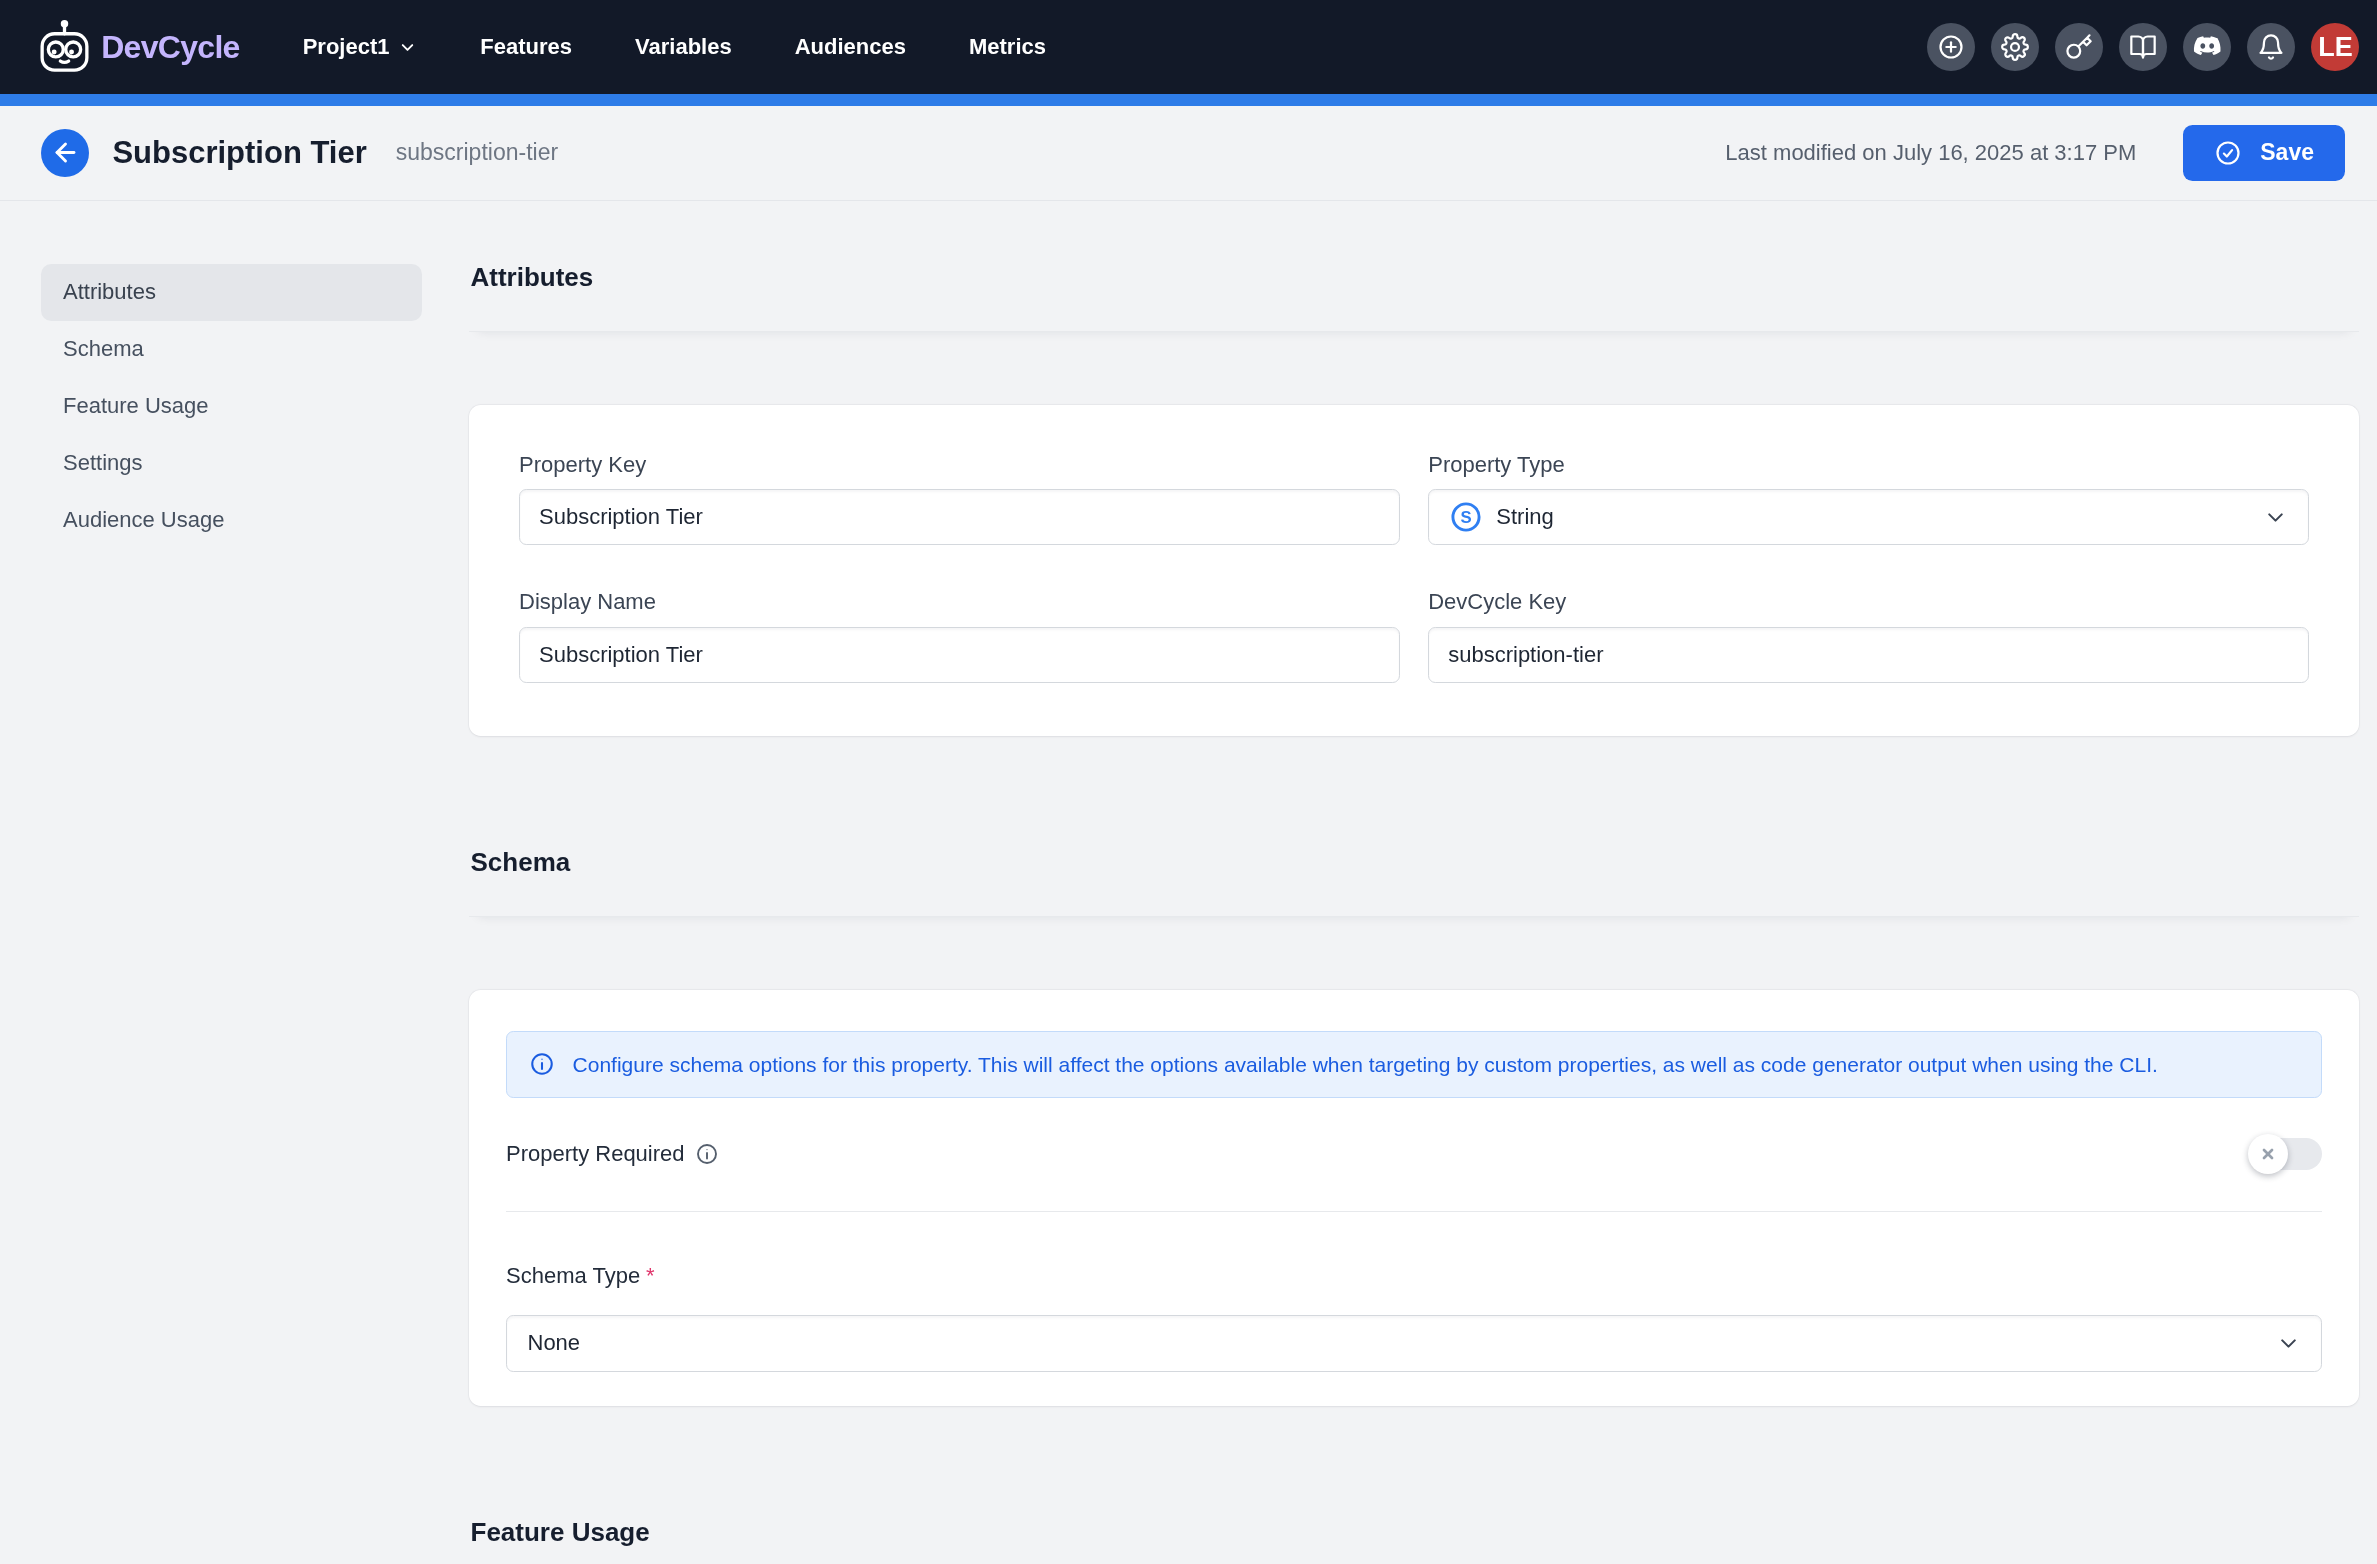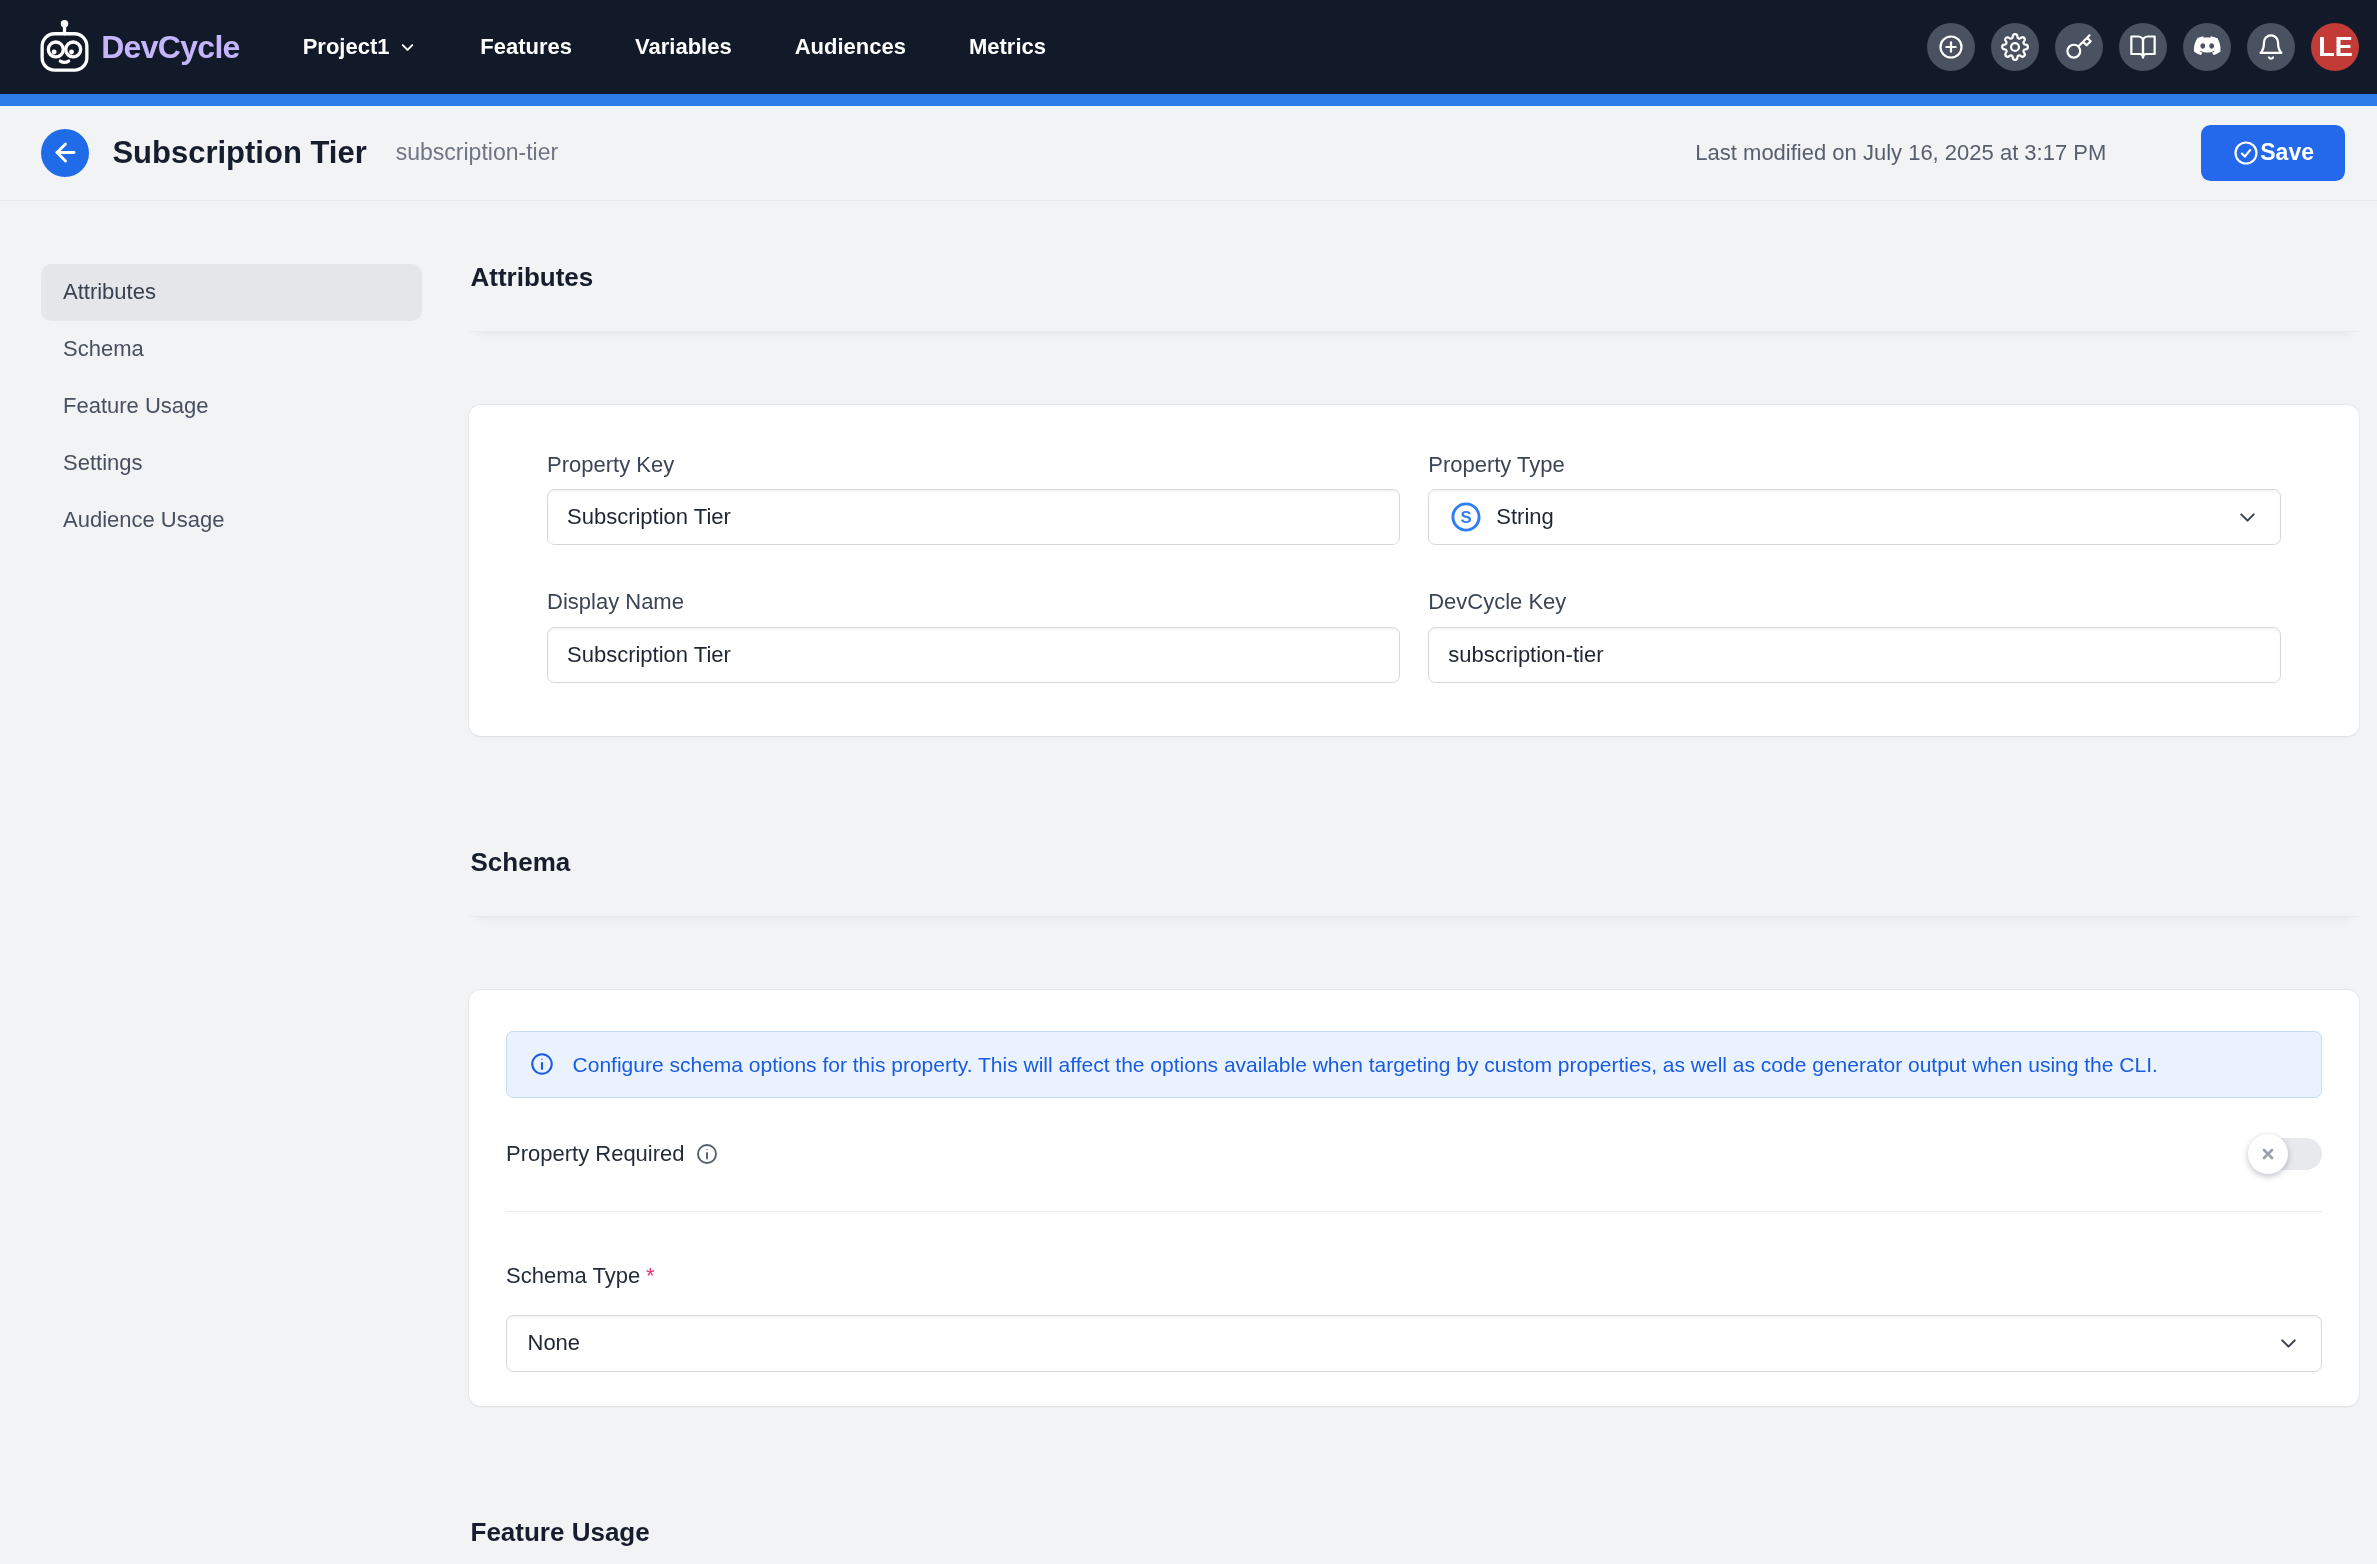--- a/index.html
+++ b/index.html
@@ -45,21 +45,21 @@
     display:flex; align-items:center; justify-content:center; cursor:pointer;
   }
   .back-btn svg { width:29px; height:29px; color:#fff; }
   .page-title { font-size:31px; font-weight:700; color:#161e2e; margin-left:23.4px; }
   .page-key { font-size:23px; color:#6e7683; margin-left:29px; }
   .header-right { margin-left:auto; display:flex; align-items:center; gap:47px; }
   .last-modified { font-size:22px; color:#565f6d; }
   .save-btn {
     height:56px; padding:0 31px; border:none; border-radius:9.5px; background:#2469eb;
     color:#fff; font-size:23px; font-weight:600; font-family:inherit;
-    display:flex; align-items:center; gap:0; cursor:pointer;margin-left:48px;
+    display:flex; align-items:center; gap:18px; cursor:pointer;
   }
   .save-btn svg { width:28px; height:28px; }
 
   
   .content { flex:1; display:flex; align-items:flex-start; overflow:hidden; }
   .side-nav { width:422px; flex-shrink:0; padding:63px 0 0 41px; }
   .side-item {
     height:57px; display:flex; align-items:center; padding-left:22px;
     border-radius:10.2px; font-size:22px; color:#46505f; cursor:pointer;
   }
@@ -71,21 +71,21 @@
     border-bottom:1.5px solid #e7e9ec;
     box-shadow:0 8.8px 10.2px -8.8px rgba(22,30,48,0.10);
   }
   .section-head.later { margin-top:44px; padding-top:67px; }
   .section-title { font-size:26px; font-weight:700; color:#161e2e; }
 
   .card {
     margin-top:73px; background:#ffffff; border-radius:11.7px;
     box-shadow:0 0.7px 2.2px rgba(22,30,48,0.07), 0 0 0 0.7px rgba(22,30,48,0.035);
   }
-  .card.attrs { padding:47px 78px 53px; }
+  .card.attrs { padding:47px 50px 53px; }
   .grid-2 { display:grid; grid-template-columns:1fr 1fr; column-gap:28px; row-gap:44px; }
   .field-label { font-size:22px; color:#3b4554; display:block; margin-bottom:11.7px; }
   .text-input {
     width:100%; height:56px; border:1.5px solid #d4d8dd; border-radius:7.3px;
     padding:0 19px; font-size:22px; color:#1e2633; font-family:inherit; background:#fff;
     box-shadow:inset 0 2.2px 2.2px rgba(22,30,48,0.04); outline:none;
   }
   .select {
     width:100%; height:56px; border:1.5px solid #d4d8dd; border-radius:7.3px; background:#fff;
     padding:0 20.5px; font-size:22px; color:#1e2633; display:flex; align-items:center; gap:14.6px;

